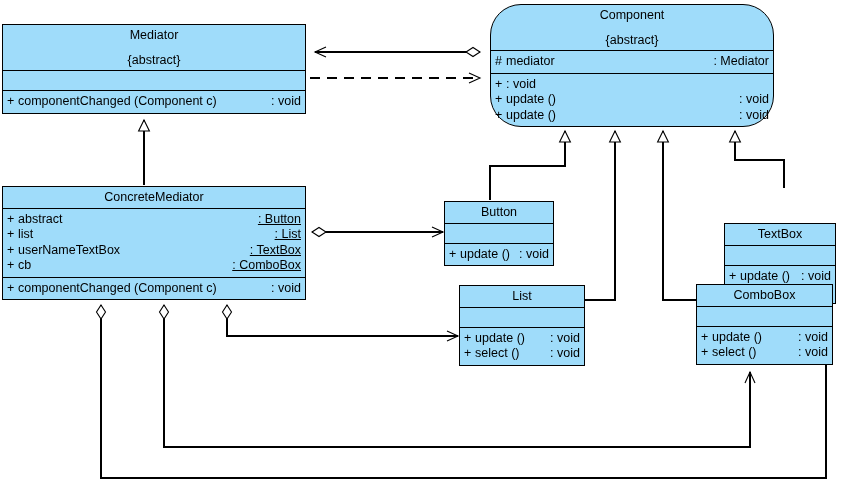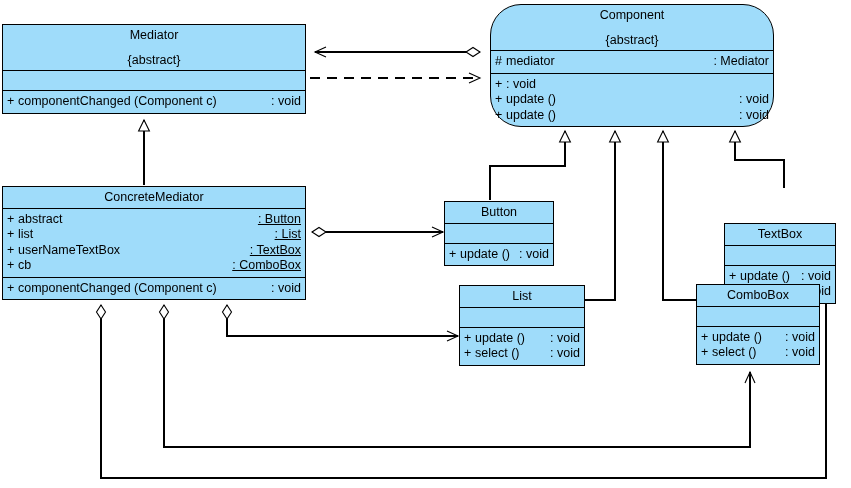--- a/index.html
+++ b/index.html
@@ -86,21 +86,21 @@
   .empty-compartment {
     height: 20px;
   }
   
   #class-mediator       { left: 2px;   top: 24px;  width: 304px; }
   #class-component      { left: 490px; top: 4px;   width: 284px; border-radius: 31px; }
   #class-concretemediator { left: 2px; top: 186px; width: 304px; }
   #class-button         { left: 444px; top: 201px; width: 110px; }
   #class-textbox        { left: 724px; top: 189px; width: 112px; margin-top: 34px; }
   #class-list           { left: 459px; top: 285px; width: 126px; }
-  #class-combobox       { left: 696px; top: 284px; width: 124px; }
+  #class-combobox       { left: 696px; top: 284px; width: 137px; }
 </style>
 </head>
 <body>
 
 <div id="diagram-root">
 
   <svg id="edge-layer" width="851" height="488" viewBox="0 0 851 488">
     <defs>
       <marker id="mk-open-arrow" markerWidth="14" markerHeight="12" refX="12" refY="6" orient="auto" markerUnits="userSpaceOnUse">
         <path d="M 1,1 L 12,6 L 1,11" fill="none" stroke="#000" stroke-width="1.1"></path>

